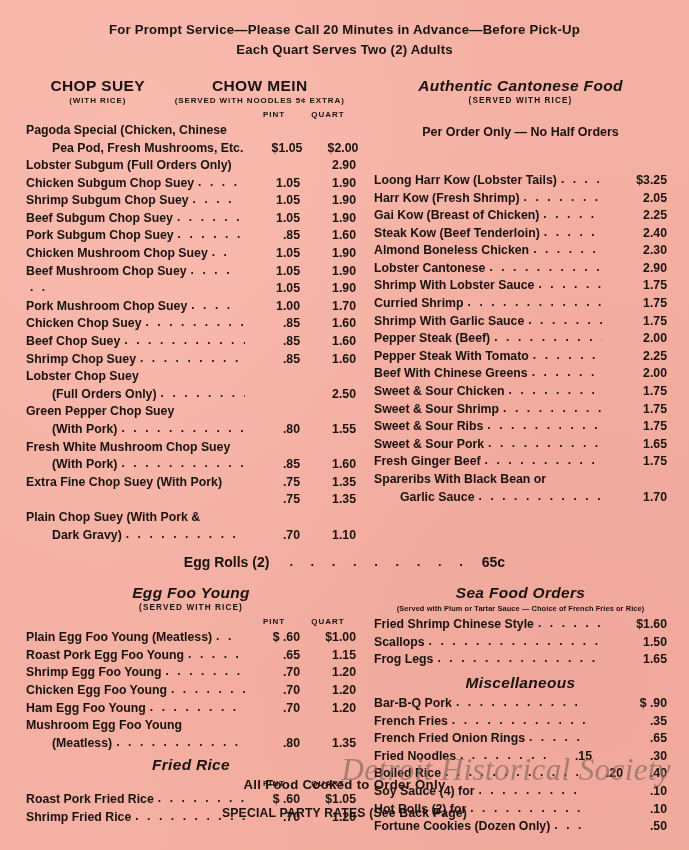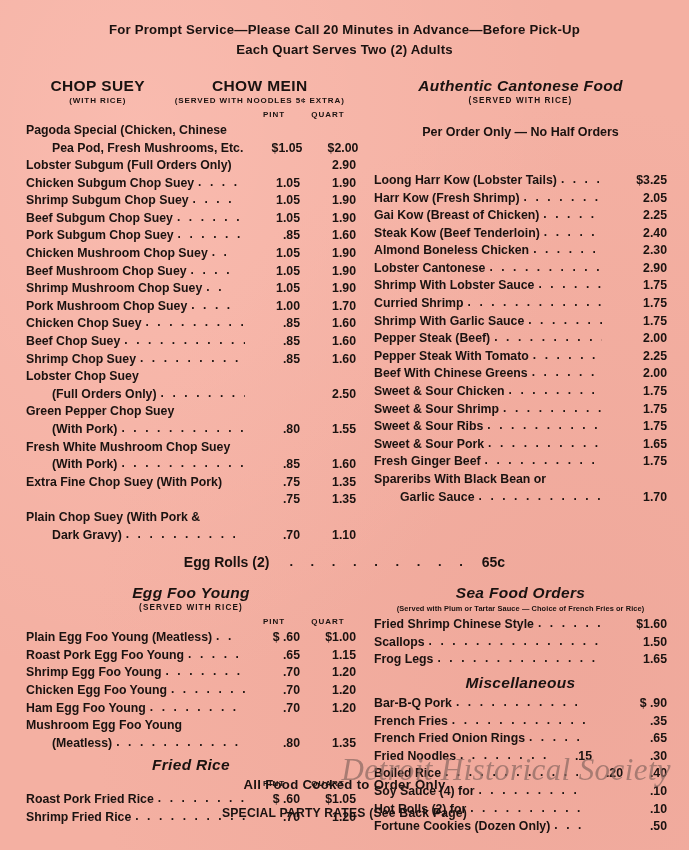--- a/index.html
+++ b/index.html
@@ -267,21 +267,20 @@
             <span class="p1">1.05</span>
             <span class="p2">1.90</span>
           </div>
           <div class="row">
             <span class="nm">Beef Mushroom Chop Suey</span>
             <span class="dots">. . . .</span>
             <span class="p1">1.05</span>
             <span class="p2">1.90</span>
           </div>
           <div class="row">
-            <span class="nm">Shrimp Mushroom Chop Suey</span>
             <span class="dots">. .</span>
             <span class="p1">1.05</span>
             <span class="p2">1.90</span>
           </div>
           <div class="row">
             <span class="nm">Pork Mushroom Chop Suey</span>
             <span class="dots">. . . .</span>
             <span class="p1">1.00</span>
             <span class="p2">1.70</span>
           </div>

